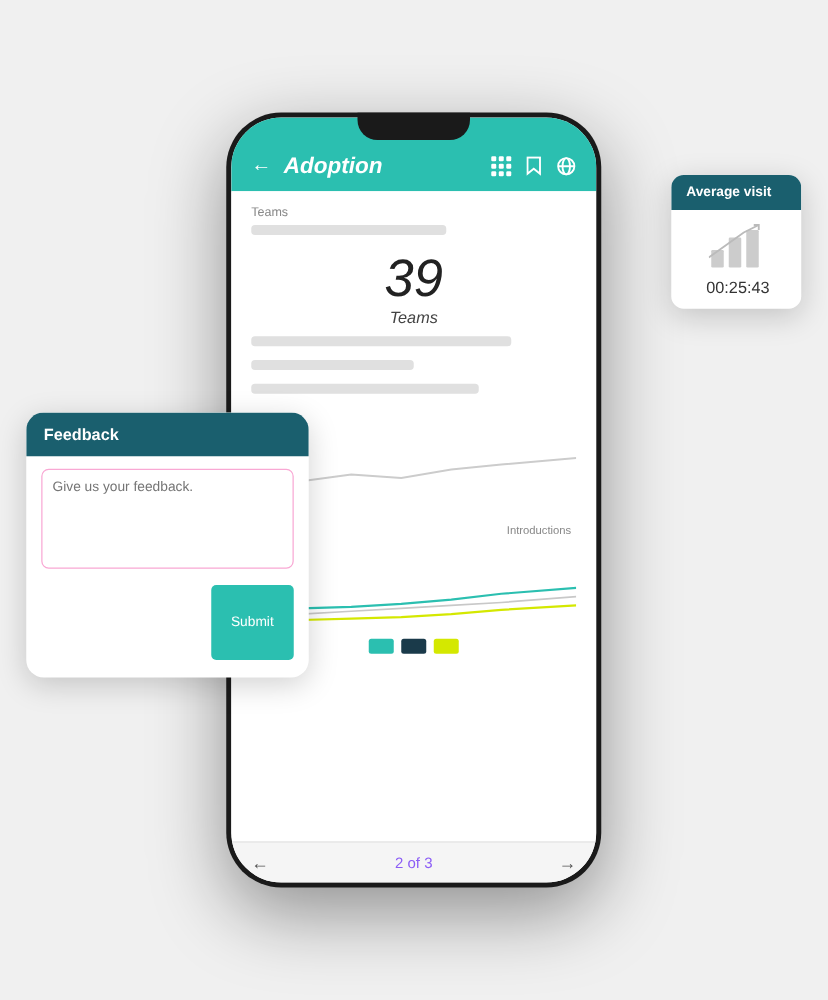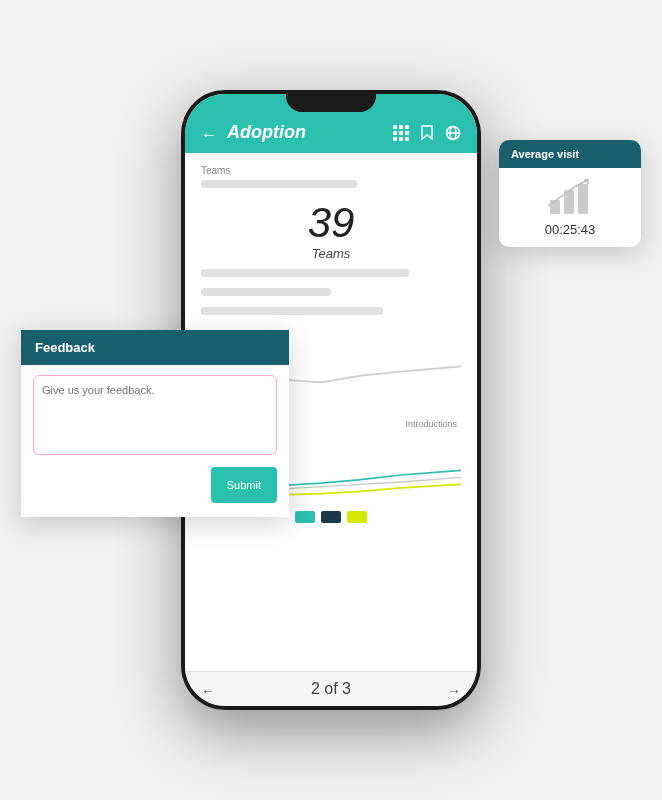--- a/index.html
+++ b/index.html
@@ -178,30 +178,30 @@
       justify-content: space-between;
     }
 
     .nav-arrow {
       color: #555;
       font-size: 14px;
       cursor: pointer;
     }
 
     .page-indicator {
-      font-size: 16px;
-      color: #404040;
+      font-size: 12px;
+      color: #8b5cf6;
     }
 
     
     .card-average {
       position: absolute;
       right: 0;
       top: 120px;
-      width: 142px;
+      width: 104px;
       background: white;
       border-radius: 10px;
       box-shadow: 0 6px 24px rgba(0,0,0,0.18);
       overflow: hidden;
       z-index: 5;
     }
 
     .card-average-header {
       background: #1a5f6e;
       color: white;
@@ -219,23 +219,23 @@
       font-size: 13px;
       color: #333;
       font-weight: 500;
     }
 
     
     .card-feedback {
       position: absolute;
       left: 0;
       top: 310px;
-      width: 268px;
+      width: 226px;
       background: white;
-      border-radius: 0;
+      border-radius: 14px;
       box-shadow: 0 6px 24px rgba(0,0,0,0.18);
       overflow: hidden;
       z-index: 5;
     }
 
     .card-feedback-header {
       background: #1a5f6e;
       color: white;
       font-size: 13px;
       font-weight: 600;
@@ -258,21 +258,21 @@
       font-family: inherit;
     }
 
     .feedback-btn {
       display: block;
       margin: 8px 0 4px auto;
       background: #2BBFB0;
       color: white;
       border: none;
       border-radius: 4px;
-      padding: 12px 16px;
+      padding: 24px 16px;
       font-size: 11px;
       cursor: pointer;
     }
 
     
     .icon-grid {
       display: grid;
       grid-template-columns: repeat(3, 4px);
       gap: 2px;
     }

